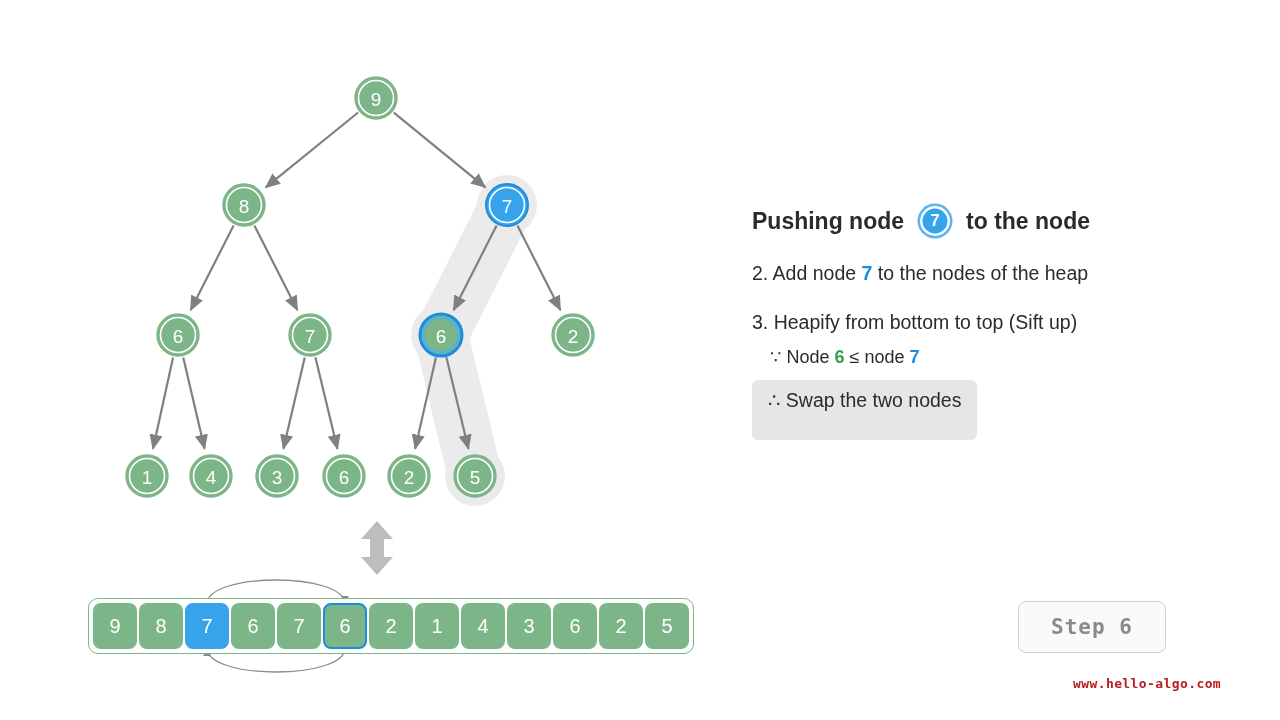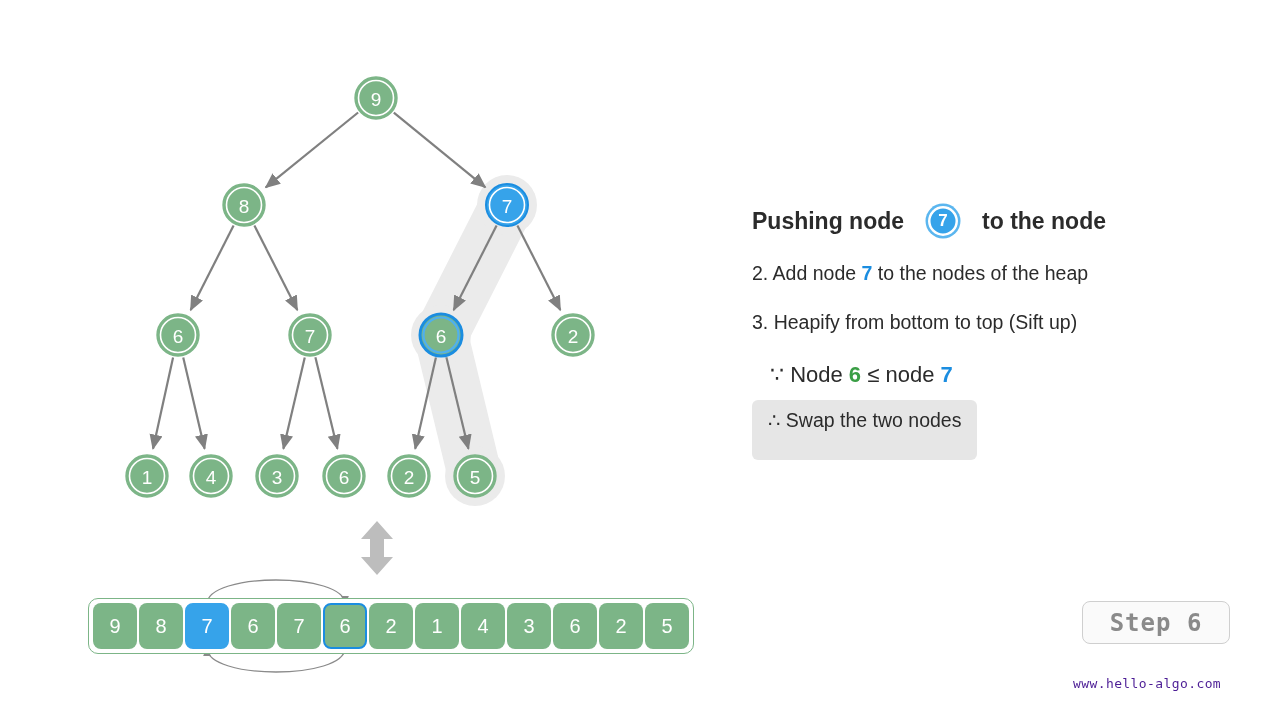--- a/index.html
+++ b/index.html
@@ -89,21 +89,21 @@
     left: 752px;
     top: 206px;
     width: 500px;
   }
   #info-title {
     font-size: 23px;
     font-weight: bold;
     color: #2b2b2b;
     display: flex;
     align-items: center;
-    gap: 12px;
+    gap: 4px;
     white-space: nowrap;
   }
   .badge-circle {
     display: inline-flex;
     align-items: center;
     justify-content: center;
     width: 30px;
     height: 30px;
     border-radius: 50%;
     background: #36a3ea;
@@ -115,67 +115,68 @@
     flex: none;
   }
   .step-line {
     font-size: 19.5px;
     color: #2b2b2b;
     margin-top: 26px;
     white-space: nowrap;
   }
   .step-line:first-of-type { margin-top: 44px; }
   .reason-line {
-    font-size: 22px;
-    color: #2b2b2b;
-    margin-top: 28px;
+    font-size: 18px;
+    color: #2b2b2b;
+    margin-top: 12px;
     margin-left: 18px;
     white-space: nowrap;
   }
   .concl-line {
     font-size: 19.5px;
     color: #2b2b2b;
     margin-top: 12px;
     display: inline-block;
     background: #e6e6e6;
     border-radius: 6px;
     padding: 9px 16px 28px 16px;
     white-space: nowrap;
   }
   .v-blue { color: #1b8de0; font-weight: bold; }
   .v-green { color: #3a9e45; font-weight: bold; }
 
   
   #step-badge {
     position: absolute;
-    left: 1082px;
+    left: 1018px;
     top: 601px;
     width: 148px;
-    height: 43px;
+    height: 52px;
     border: 1.4px solid #cfcfcf;
     border-radius: 8px;
     background: #fafafa;
     display: flex;
     align-items: center;
     justify-content: center;
     font-family: "DejaVu Sans Mono", monospace;
-    font-size: 24px;
+    font-size: 21px;
     font-weight: bold;
     color: #8a8a8a;
     letter-spacing: 1px;
     box-sizing: border-box;
   }
   #watermark {
     position: absolute;
     left: 1073px;
     top: 676px;
     font-family: "DejaVu Sans Mono", monospace;
     font-size: 13px;
-    color: #4c1d95;
+    color: #b91c1c;
     letter-spacing: 0.4px;
+    font-weight: bold;
   }
 </style>
 </head>
 <body>
 
 <div id="tree-panel">
   <svg id="tree-svg" width="740" height="600">
     <defs>
       <marker id="arrowhead" markerWidth="8" markerHeight="8" refX="6.4" refY="3" orient="auto" markerUnits="strokeWidth">
         <path d="M0,0 L7,3 L0,6 z" fill="#808080"></path>

